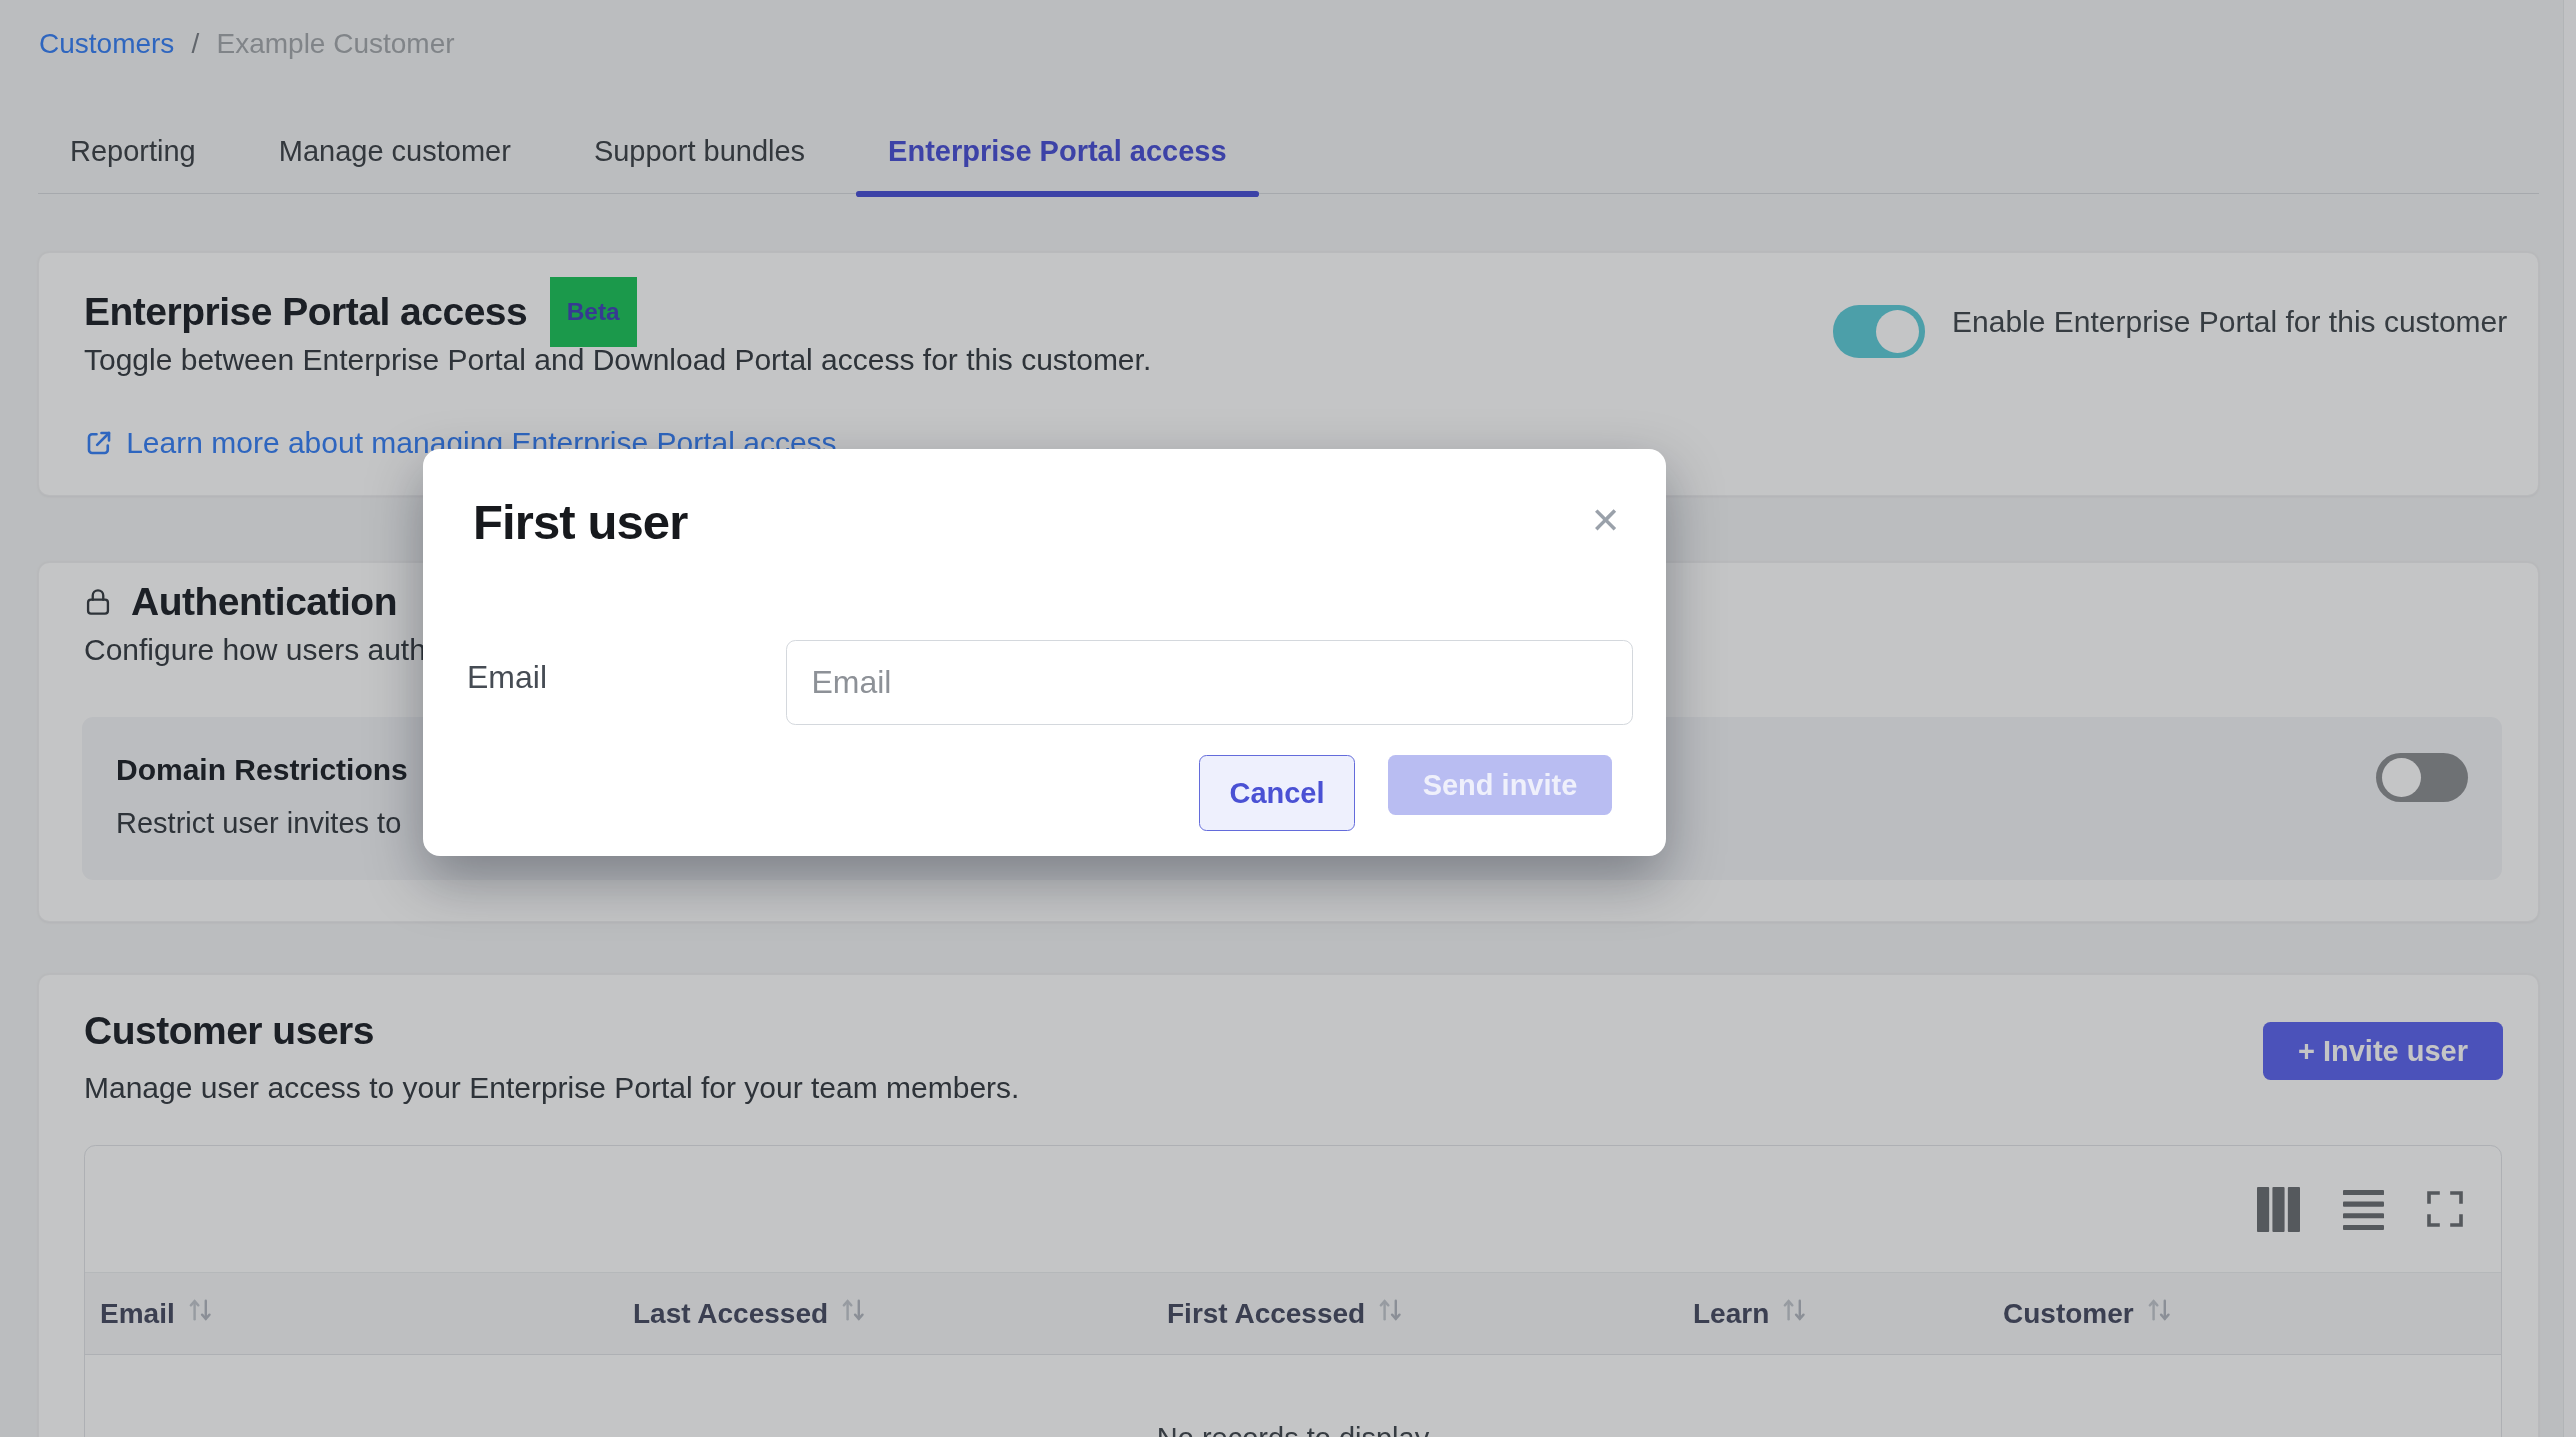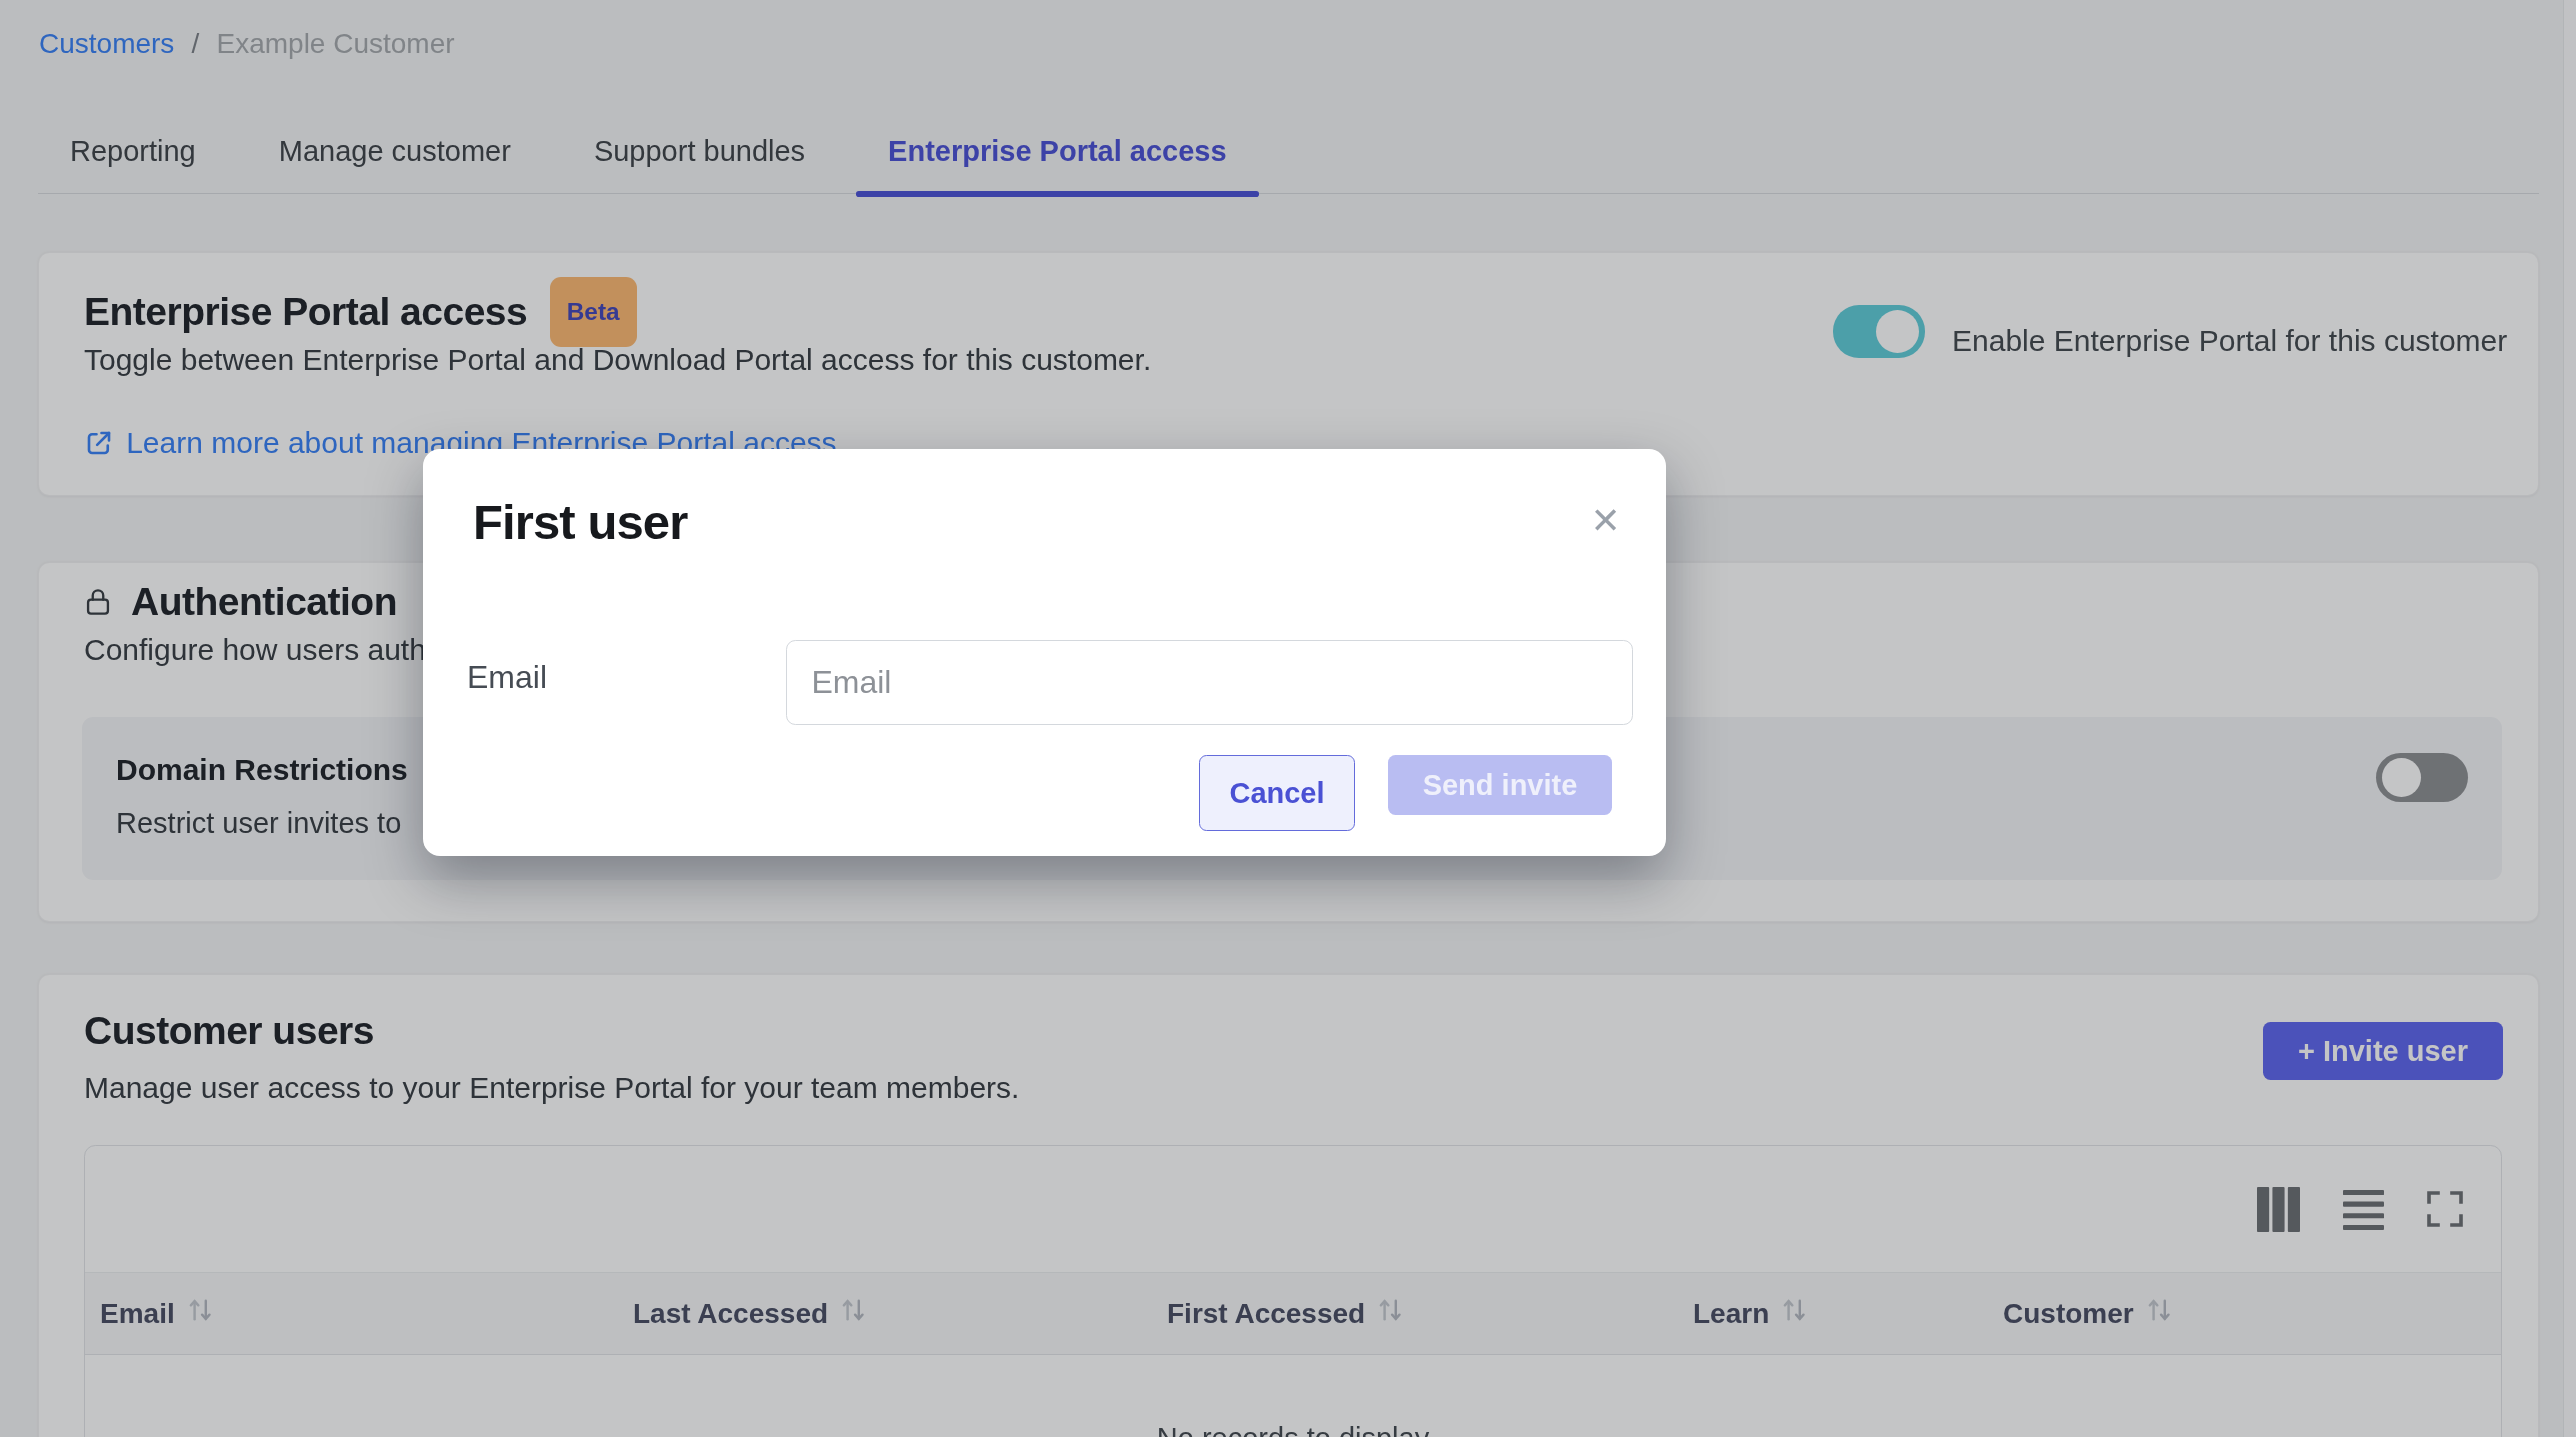--- a/index.html
+++ b/index.html
@@ -33,26 +33,26 @@
     background:var(--c-accent);border-radius:2.8px;}
   
   .panel{position:absolute;left:38px;width:2501px;background:#fff;border-radius:11.3px;
     border:0.9px solid rgba(16,24,40,.06);box-shadow:0 0.9px 2.8px rgba(16,24,40,.06);}
   .panel-portal{top:252px;height:244px;}
   .panel-auth{top:562px;height:360px;}
   .panel-users{top:974px;height:526px;}
   .panel h2{font-size:39px;font-weight:600;color:var(--c-heading);letter-spacing:-0.5px;}
   
   .portal-head{position:absolute;left:45px;top:24.4px;display:flex;align-items:center;gap:22.5px;}
-  .badge{display:inline-flex;align-items:center;background:#fdba74;color:#4549bb;
-    font-size:24.4px;font-weight:bold;padding:21px 17px;border-radius:11px;}
+  .badge{display:inline-flex;align-items:center;background:#22c55e;color:#4549bb;
+    font-size:24.4px;font-weight:bold;padding:21px 17px;border-radius:0;}
   .portal-desc{position:absolute;left:45px;top:90px;font-size:30px;color:var(--c-text);}
   .portal-link{position:absolute;left:45px;top:173px;display:flex;align-items:center;gap:12.2px;
     font-size:30px;color:var(--c-link);text-decoration:none;cursor:pointer;text-align:right;}
-  .portal-toggle-wrap{position:absolute;left:1794px;top:52px;display:flex;align-items:flex-end;gap:27px;}
+  .portal-toggle-wrap{position:absolute;left:1794px;top:52px;display:flex;align-items:flex-start;gap:27px;}
   .portal-toggle-label{font-size:30px;color:#454b51;}
   
   .toggle{position:relative;width:92px;height:53px;border-radius:26px;background:#8f9194;
     cursor:pointer;flex:none;}
   .toggle .knob{position:absolute;top:4.7px;left:5.6px;width:43px;height:43px;border-radius:50%;
     background:#fff;}
   .toggle.on{background:var(--c-teal);}
   .toggle.on .knob{left:auto;right:5.6px;}
   .toggle.sm{width:92px;height:49px;}
   .toggle.sm .knob{width:39px;height:39px;}

